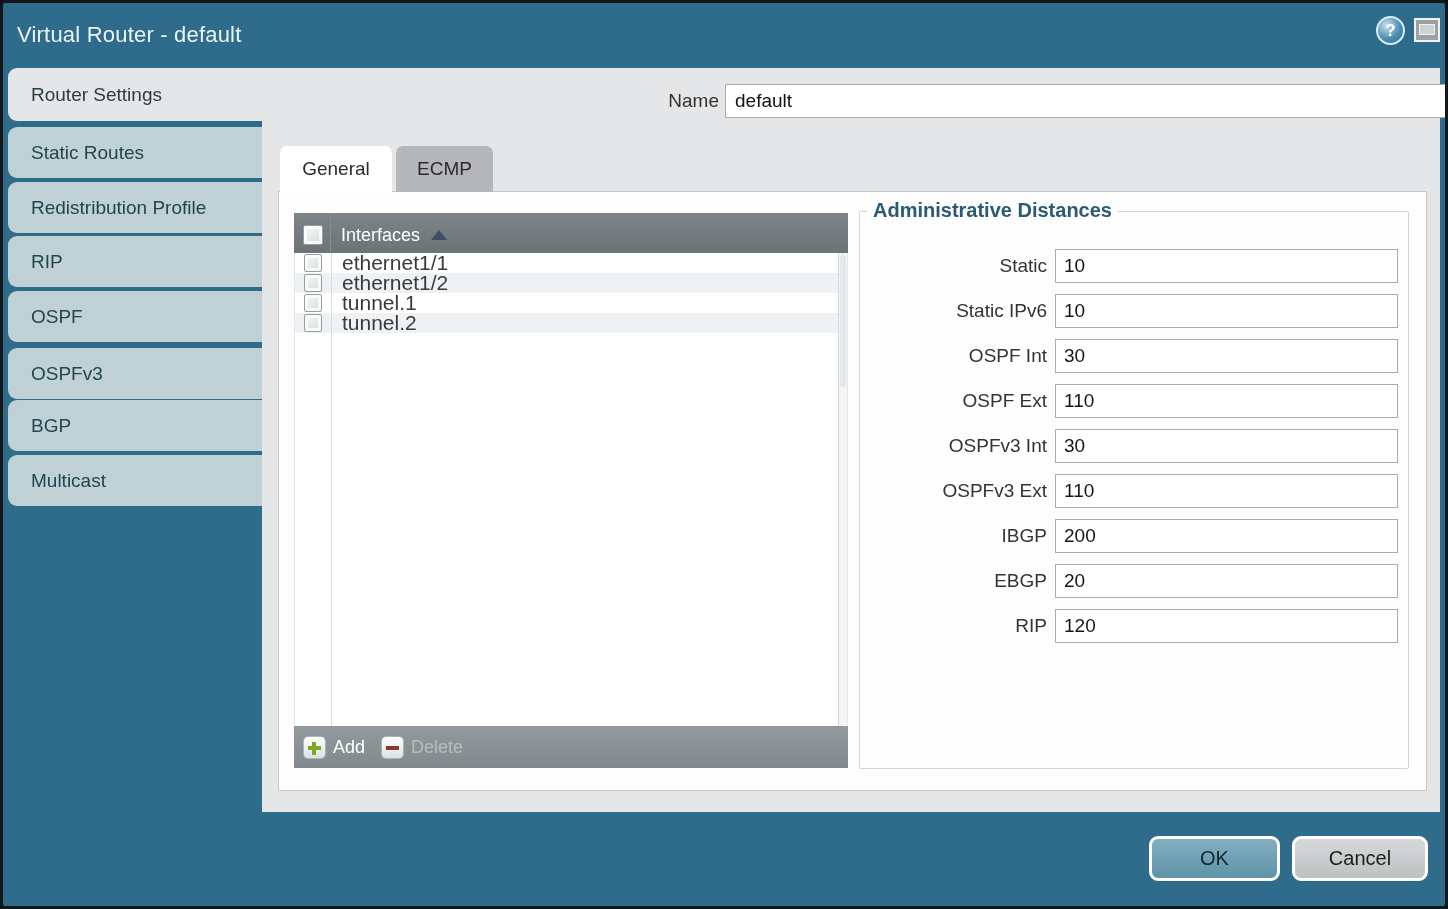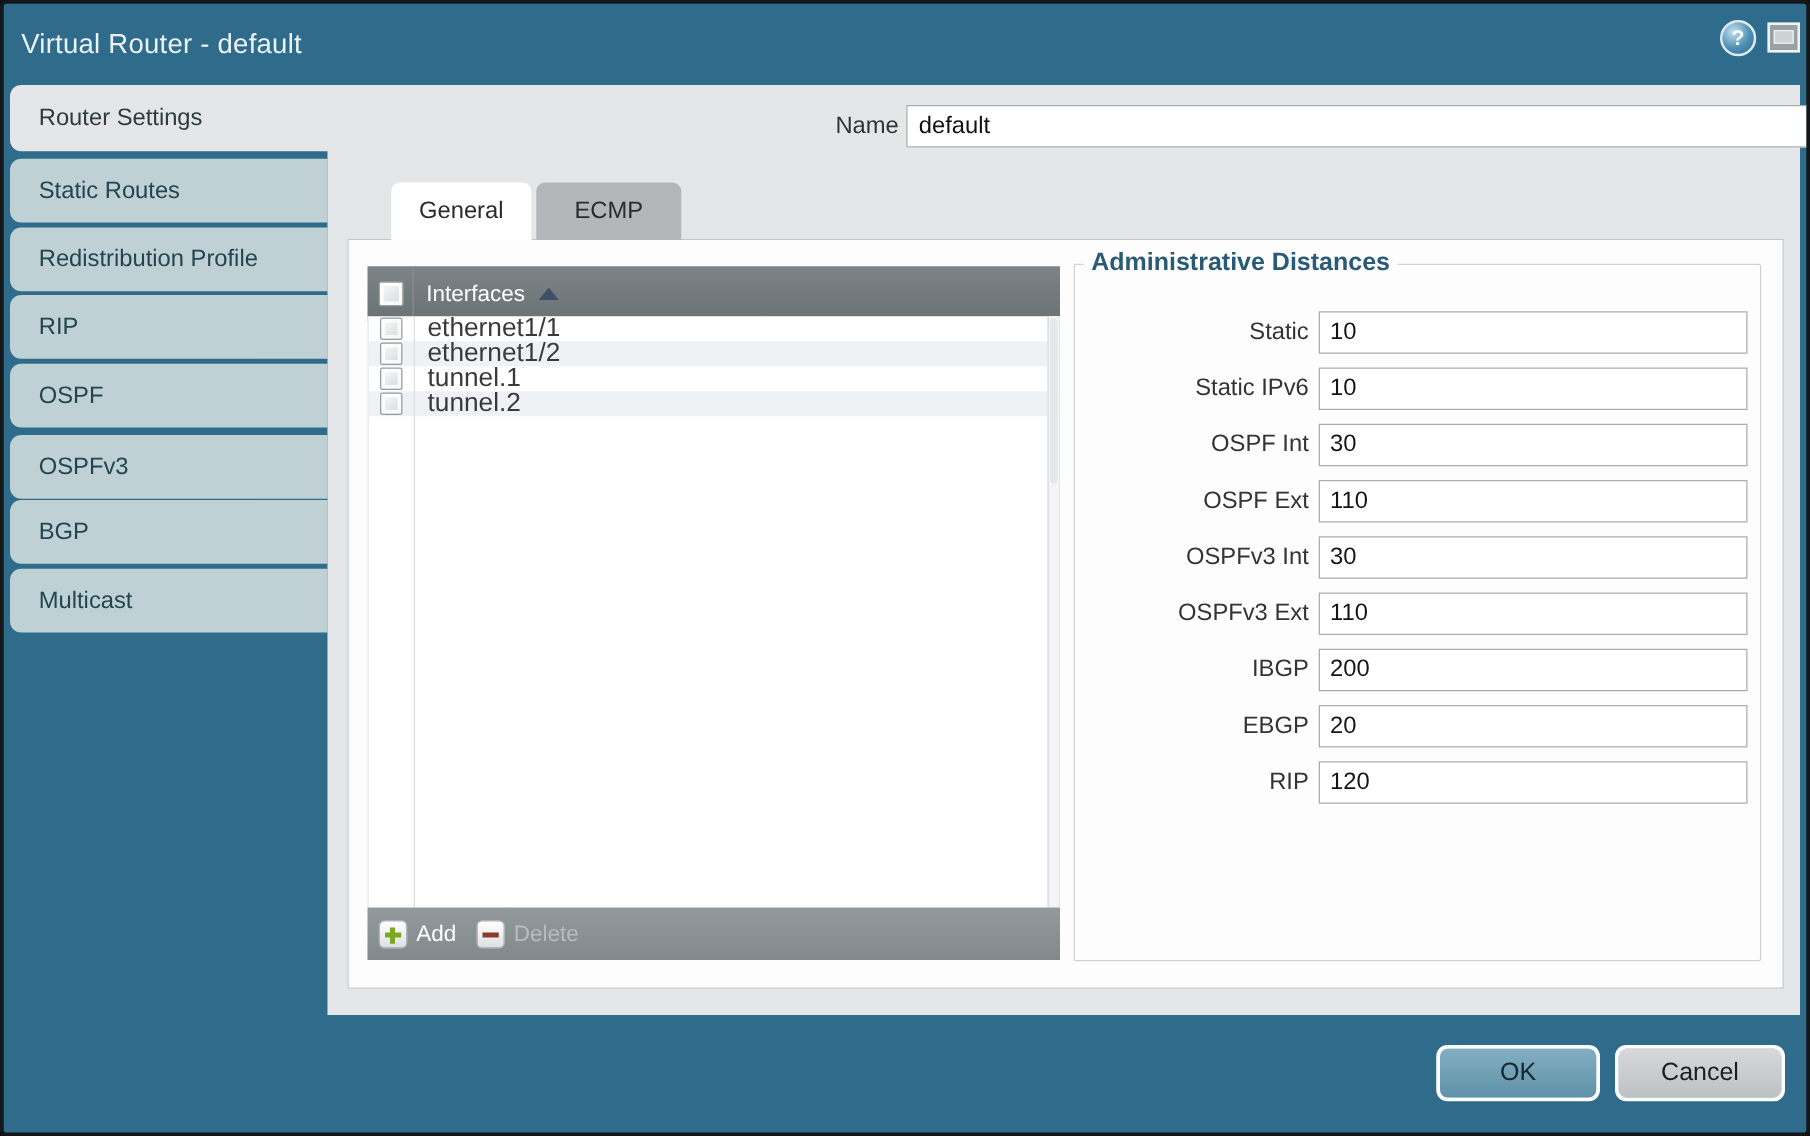--- a/index.html
+++ b/index.html
@@ -30,23 +30,23 @@
   
   .content { position:absolute; left:259px; top:65px; width:1178px; height:744px; background:#e5e6e7; }
 
   .name-label { position:absolute; left:340px; top:16px; width:117px; height:33px; line-height:33px;
                 text-align:right; font-size:19px; color:#333; }
   .name-input { position:absolute; left:463px; top:16px; width:958px; height:34px;
                 border:1px solid #a8abad; background:#fff; font-size:19px; padding-left:9px;
                 color:#111; font-family:"Liberation Sans", sans-serif; }
 
   .tab { position:absolute; top:78px; height:46px; border-radius:7px 7px 0 0; font-size:19px;
-         text-align:center; line-height:46px; color:#2b2b2b; cursor:pointer;margin-left:33px; }
+         text-align:center; line-height:46px; color:#2b2b2b; cursor:pointer; }
   .tab.active { left:18px; width:112px; background:#fff; z-index:3; }
-  .tab.inactive { left:134px; width:116px; background:#b4b6b9; z-index:2; }
+  .tab.inactive { left:134px; width:97px; background:#b4b6b9; z-index:2; }
 
   .inner-panel { position:absolute; left:16px; top:123px; width:1149px; height:600px;
                  background:#fdfdfe; border:1px solid #c6c8ca; z-index:1; }
 
   
   .tbl { position:absolute; left:15px; top:21px; width:554px; height:555px; }
   .tbl-header { position:absolute; left:0; top:0; right:0; height:44px;
                 background:linear-gradient(#7d8487,#6b7275); display:flex; align-items:center;
                 color:#fff; font-size:18px; cursor:pointer; }
   .hdr-div { position:absolute; left:36px; top:0; height:40px; width:1px; background:#878e92; }

